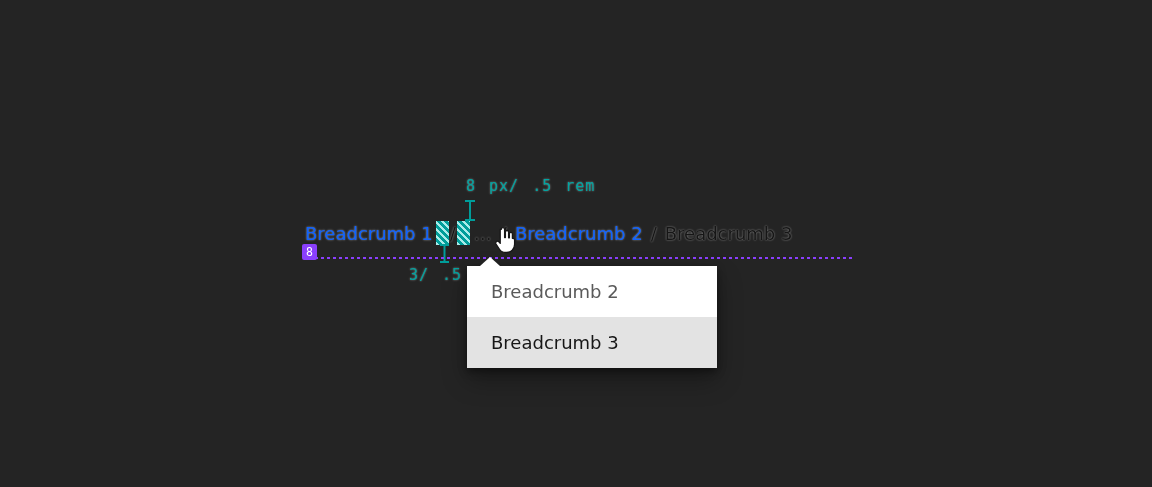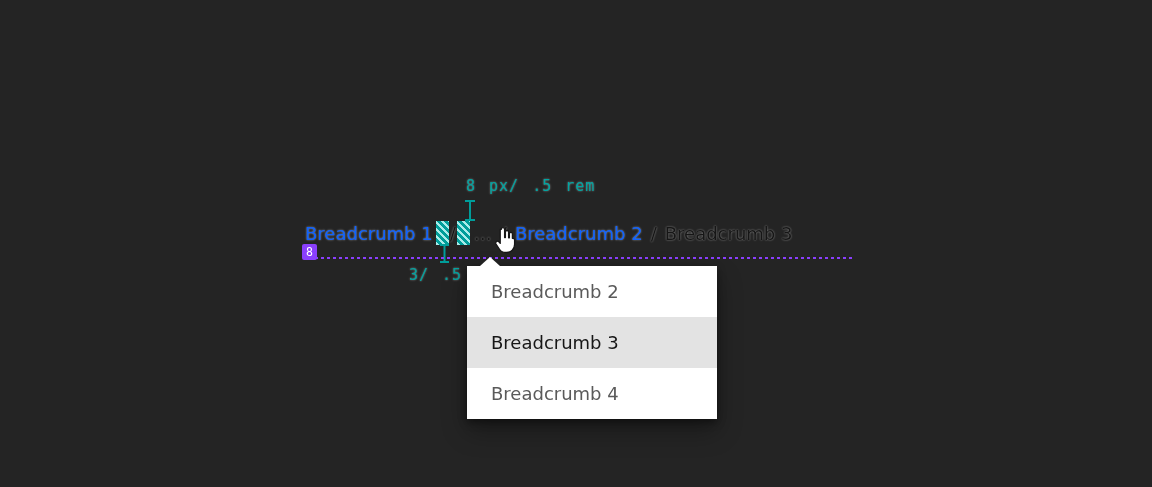--- a/index.html
+++ b/index.html
@@ -113,20 +113,19 @@
 
   <div class="spec-label label-bottom">3/ .5</div>
 
   <div class="spacing-line"></div>
   <div class="spacing-badge">8</div>
 
   <div class="menu">
     <div class="menu-caret"></div>
     <div class="menu-item">Breadcrumb 2</div>
     <div class="menu-item highlighted">Breadcrumb 3</div>
-    <div class="menu-item">Breadcrumb 4</div>
   </div>
 
   <svg class="cursor" width="24" height="31" viewBox="0 0 24 31">
     <path d="M8.2 3.4c0-1 .8-1.8 1.7-1.8s1.7.8 1.7 1.8v8.1h.8V6.1c0-.9.7-1.6 1.6-1.6s1.6.7 1.6 1.6v5.7h.8V7.9c0-.8.7-1.5 1.5-1.5s1.5.7 1.5 1.5v4.4h.6c.9 0 1.6.7 1.6 1.6v4.3c0 5-3.6 8.3-8 8.3h-.9c-2.7 0-5-1.3-6.4-3.5l-3.3-5c-.5-.8-.3-1.9.5-2.4.8-.6 1.8-.4 2.4.3l1.3 1.5V3.4z" fill="#ffffff" stroke="#161616" stroke-width="1.3" stroke-linejoin="round"></path>
   </svg>
 
 </div>
 
 </body></html>

